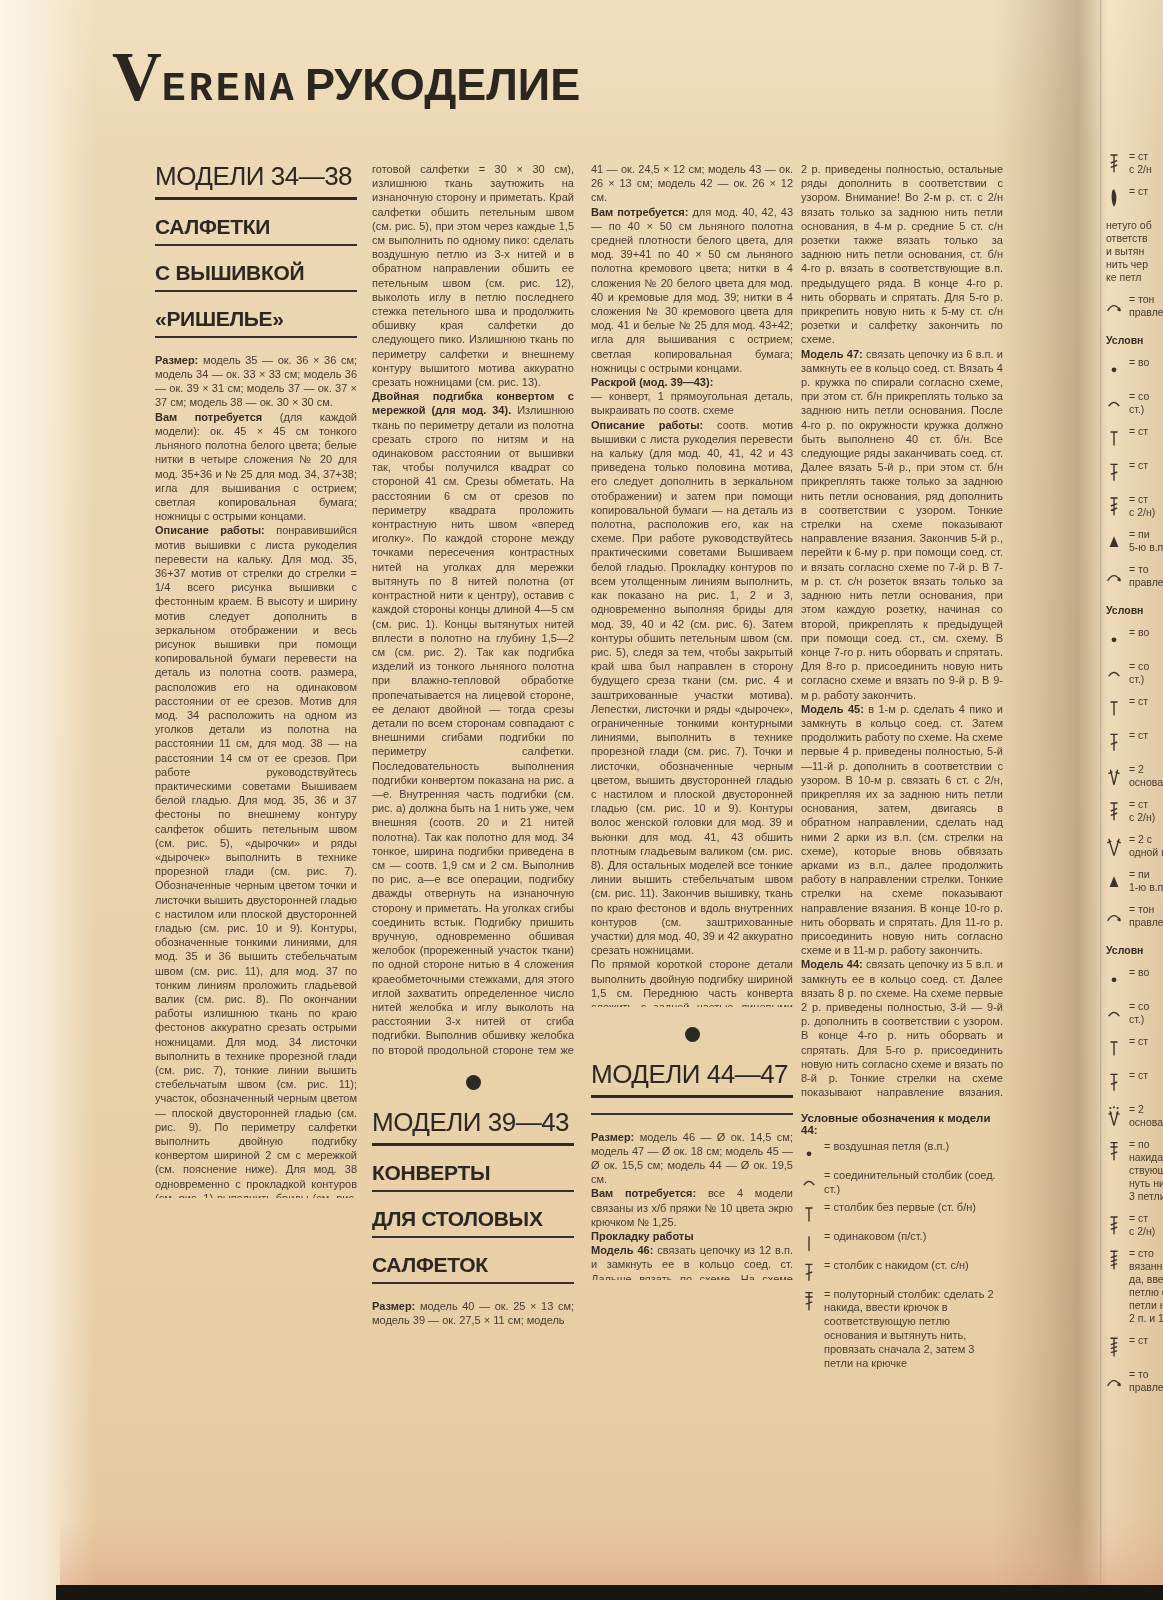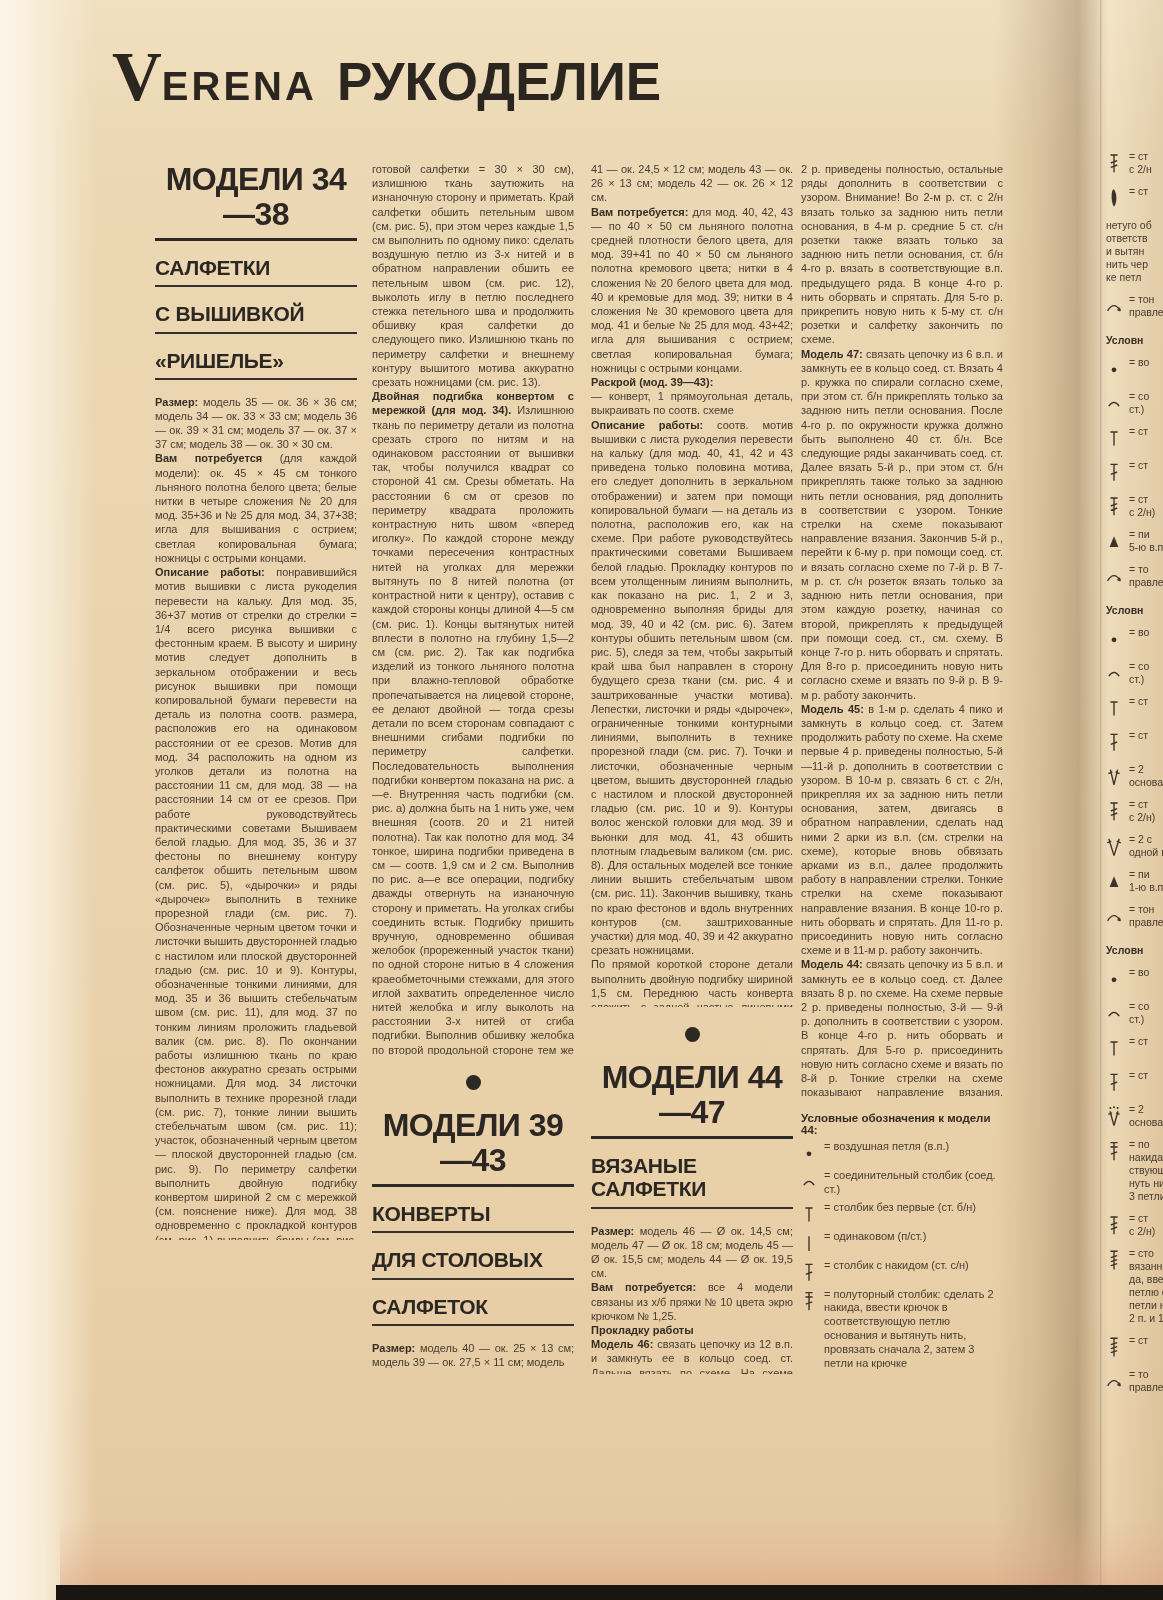--- a/index.html
+++ b/index.html
@@ -12,26 +12,26 @@
   .bottom-pink{position:absolute;left:60px;right:0;bottom:14px;height:70px;
     background:linear-gradient(180deg,rgba(226,172,142,0) 0%,rgba(226,172,142,.30) 60%,rgba(222,160,130,.48) 100%);}
   .bottom-black{position:absolute;left:56px;right:0;bottom:0;height:15px;background:#191511;}
   .gutter{position:absolute;right:0;top:0;width:170px;height:100%;pointer-events:none;
     background:linear-gradient(90deg,rgba(120,85,50,0) 0%,rgba(118,84,50,.16) 28%,rgba(100,70,40,.30) 50%,rgba(255,248,230,.20) 68%,rgba(120,85,50,.08) 100%);}
   .crease{position:absolute;left:1100px;top:0;width:3px;height:100%;pointer-events:none;
     background:linear-gradient(90deg,rgba(90,60,30,.25),rgba(255,250,235,.3));}
   
   .masthead{position:absolute;left:112px;top:46px;display:flex;align-items:baseline;color:#2c2620;}
   .m-v{font-family:"Liberation Serif",serif;font-weight:bold;font-size:69px;line-height:.9;}
-  .m-erena{font-family:Liberation Sans, sans-serif;font-weight:bold;font-size:40px;letter-spacing:3px;}
-  .m-title{font-weight:bold;font-size:53px;margin-left:20px;letter-spacing:0;}
+  .m-erena{font-family:Liberation Mono, monospace;font-weight:bold;font-size:40px;letter-spacing:3px;}
+  .m-title{font-weight:bold;font-size:45px;margin-left:8px;letter-spacing:0;}
   
   .col{position:absolute;top:162px;width:202px;}
   #c1{left:155px;}#c2{left:372px;}#c3{left:591px;}#c4{left:801px;}
-  .h-main{font-size:32px;font-weight:bold;color:#2c2722;letter-spacing:-.5px;line-height:1.1;text-align:center;}
+  .h-main{font-size:26px;font-weight:normal;color:#2c2722;letter-spacing:-.5px;line-height:1.1;}
   .h-sub{font-size:21px;font-weight:bold;color:#2c2722;letter-spacing:-.3px;line-height:1.1;}
   .rule{height:2px;background:#35312d;margin:6px 0 15px;}
   .rule-thick{height:3px;background:#2e2a27;margin:6px 0 15px;}
   .flow p{margin:0;text-align:justify;font-size:11px;line-height:14.2px;color:#463c30;}
   .flow p b{color:#352d24;}
   .clip{overflow:hidden;}
   .bullet{width:15px;height:15px;border-radius:50%;background:#2c2822;margin:20px auto 18px;}
   
   .legend-title{font-size:11.5px;font-weight:bold;color:#352d24;margin:10px 0 4px;}
   .legend-row{display:flex;gap:5px;margin:4px 0;}
@@ -105,21 +105,20 @@
         <p><b>Вам потребуется: </b>для мод. 40, 42, 43 — по 40 × 50 см льняного полотна средней плотности белого цвета, для мод. 39+41 по 40 × 50 см льняного полотна кремового цвета; нитки в 4 сложения № 20 белого цвета для мод. 40 и кремовые для мод. 39; нитки в 4 сложения № 30 кремового цвета для мод. 41 и белые № 25 для мод. 43+42; игла для вышивания с острием; светлая копировальная бумага; ножницы с острыми концами.</p>
         <p><b>Раскрой (мод. 39—43):</b></p>
         <p>— конверт, 1 прямоугольная деталь, выкраивать по соотв. схеме</p>
         <p><b>Описание работы: </b>соотв. мотив вышивки с листа рукоделия перевести на кальку (для мод. 40, 41, 42 и 43 приведена только половина мотива, его следует дополнить в зеркальном отображении) и затем при помощи копировальной бумаги — на деталь из полотна, расположив его, как на схеме. При работе руководствуйтесь практическими советами Вышиваем белой гладью. Прокладку контуров по всем утолщенным линиям выполнить, как показано на рис. 1, 2 и 3, одновременно выполняя бриды для мод. 39, 40 и 42 (см. рис. 6). Затем контуры обшить петельным швом (см. рис. 5), следя за тем, чтобы закрытый край шва был направлен в сторону будущего среза ткани (см. рис. 4 и заштрихованные участки мотива). Лепестки, листочки и ряды «дырочек», ограниченные тонкими контурными линиями, выполнить в технике прорезной глади (см. рис. 7). Точки и листочки, обозначенные черным цветом, вышить двусторонней гладью с настилом и плоской двусторонней гладью (см. рис. 10 и 9). Контуры волос женской головки для мод. 39 и вьюнки для мод. 41, 43 обшить плотным гладьевым валиком (см. рис. 8). Для остальных моделей все тонкие линии вышить стебельчатым швом (см. рис. 11). Закончив вышивку, ткань по краю фестонов и вдоль внутренних контуров (см. заштрихованные участки) для мод. 40, 39 и 42 аккуратно срезать ножницами.</p>
         <p>По прямой короткой стороне детали выполнить двойную подгибку шириной 1,5 см. Переднюю часть конверта сложить с задней частью лицевыми сторонами по размеченной линии сгиба и стачать боковые срезы. Припуски швов обметать. Конверт вывернуть.</p>
       </div>
     <div class="bullet"></div>
     <div>
       <div class="h-main">МОДЕЛИ 44—47</div>
       <div class="rule-thick"></div>
-      <div class="h-sub">ВЯЗАНЫЕ САЛФЕТКИ</div>
       <div class="rule"></div>
     </div>
     <div class="flow clip" style="height:150px">
         <p><b>Размер: </b>модель 46 — Ø ок. 14,5 см; модель 47 — Ø ок. 18 см; модель 45 — Ø ок. 15,5 см; модель 44 — Ø ок. 19,5 см.</p>
         <p><b>Вам потребуется: </b>все 4 модели связаны из х/б пряжи № 10 цвета экрю крючком № 1,25.</p>
         <p><b>Прокладку работы</b></p>
         <p><b>Модель 46: </b>связать цепочку из 12 в.п. и замкнуть ее в кольцо соед. ст. Дальше вязать по схеме. На схеме первые</p>
       </div>
   </div>
 

